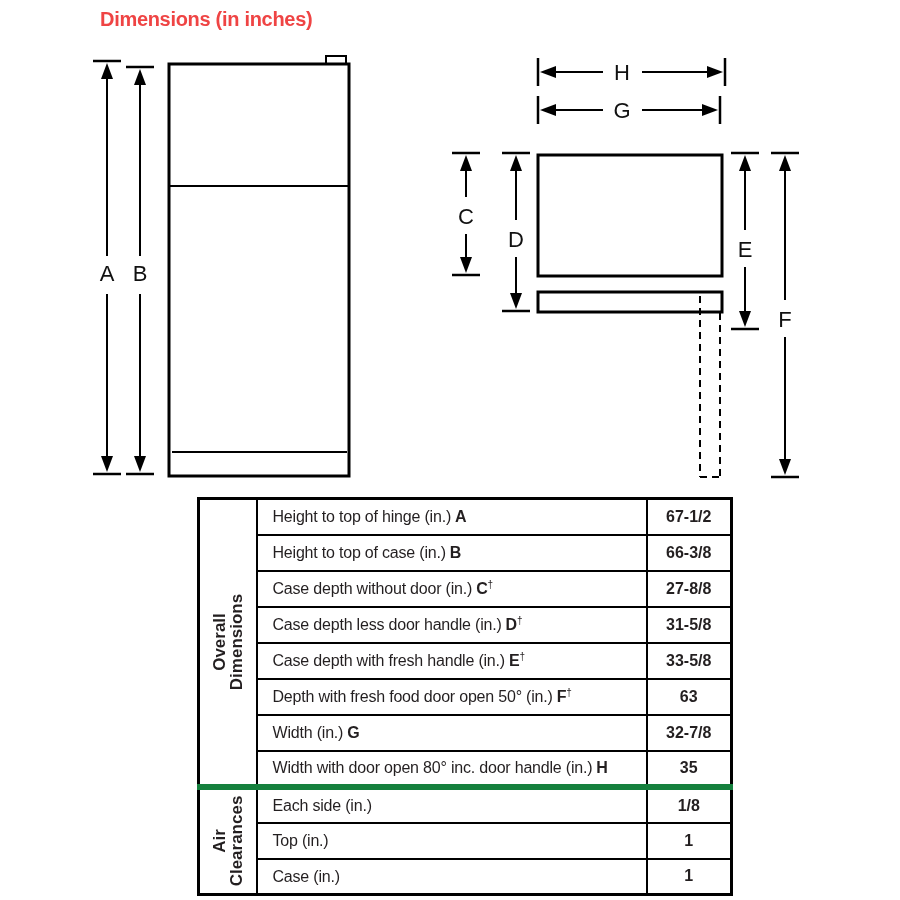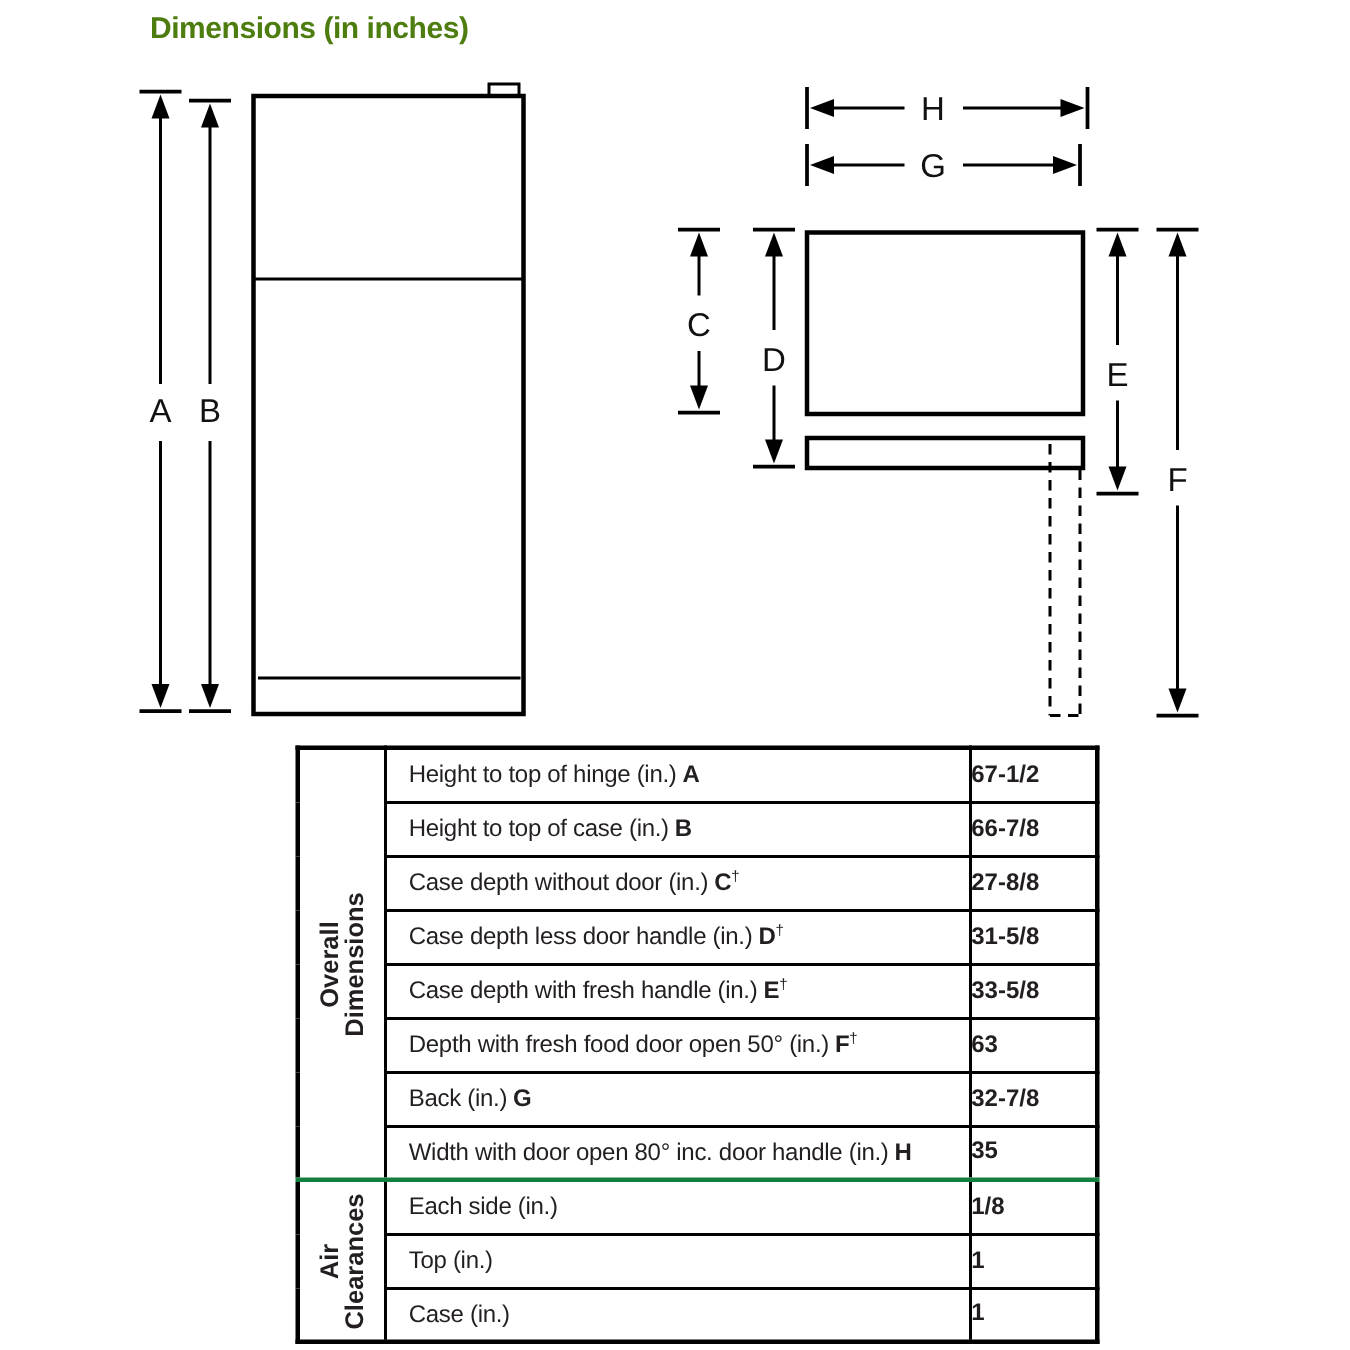--- a/index.html
+++ b/index.html
@@ -12,21 +12,21 @@
     background: #fff;
     overflow: hidden;
   }
   .page-title {
     position: absolute;
     left: 100px;
     top: 8px;
     font-size: 20px;
     font-weight: 700;
     letter-spacing: -0.3px;
-    color: #4d7c0f;
+    color: #ef4444;
   }
   .diagram-svg {
     position: absolute;
     left: 0;
     top: 0;
   }
   .diagram-svg text {
     font-family: "Liberation Sans", sans-serif;
     font-size: 22px;
     fill: #111;
@@ -43,21 +43,21 @@
     color: #231f20;
   }
   .col-cat   { width: 58px; }
   .col-label { width: 390px; }
   .col-val   { width: 85px; }
   table.spec td {
     border: 2px solid #000;
     height: 36px;
     vertical-align: middle;
   }
-  table.spec tr.section-start td { border-top: 3px solid #15803d; }
+  table.spec tr.section-start td { border-top: 6px solid #15803d; }
   td.cat {
     position: relative;
     padding: 0;
   }
   td.cat .rot {
     position: absolute;
     top: 50%;
     left: 50%;
     transform: translate(-50%, -50%) rotate(-90deg);
     white-space: nowrap;
@@ -68,21 +68,21 @@
   }
   td.cat .rot span { display: block; }
   td.lbl {
     padding-left: 15px;
     font-size: 16px;
     letter-spacing: -0.2px;
   }
   td.lbl .key { font-weight: 700; margin-left: 4px; }
   td.lbl sup { font-size: 10px; }
   td.val {
-    text-align: left;
+    text-align: center;
     font-weight: 700;
     font-size: 16px;
   }
 </style>
 </head>
 <body>
 
 <div class="sheet">
 
   <div class="page-title">Dimensions (in inches)</div>
@@ -199,40 +199,40 @@
           <div class="rot">
             <span>Overall</span>
             <span>Dimensions</span>
           </div>
         </td>
         <td class="lbl"><span>Height to top of hinge (in.)</span><span class="key">A</span><sup></sup></td>
         <td class="val">67-1/2</td>
       </tr>
       <tr>
         <td class="lbl"><span>Height to top of case (in.)</span><span class="key">B</span><sup></sup></td>
-        <td class="val">66-7/8</td>
+        <td class="val">66-3/8</td>
       </tr>
       <tr>
         <td class="lbl"><span>Case depth without door (in.)</span><span class="key">C</span><sup>†</sup></td>
         <td class="val">27-8/8</td>
       </tr>
       <tr>
         <td class="lbl"><span>Case depth less door handle (in.)</span><span class="key">D</span><sup>†</sup></td>
         <td class="val">31-5/8</td>
       </tr>
       <tr>
         <td class="lbl"><span>Case depth with fresh handle (in.)</span><span class="key">E</span><sup>†</sup></td>
         <td class="val">33-5/8</td>
       </tr>
       <tr>
         <td class="lbl"><span>Depth with fresh food door open 50° (in.)</span><span class="key">F</span><sup>†</sup></td>
         <td class="val">63</td>
       </tr>
       <tr>
-        <td class="lbl"><span>Back (in.)</span><span class="key">G</span><sup></sup></td>
+        <td class="lbl"><span>Width (in.)</span><span class="key">G</span><sup></sup></td>
         <td class="val">32-7/8</td>
       </tr>
       <tr>
         <td class="lbl"><span>Width with door open 80° inc. door handle (in.)</span><span class="key">H</span><sup></sup></td>
         <td class="val">35</td>
       </tr>
 
       <tr class="section-start">
         <td class="cat" rowspan="3">
           <div class="rot">

